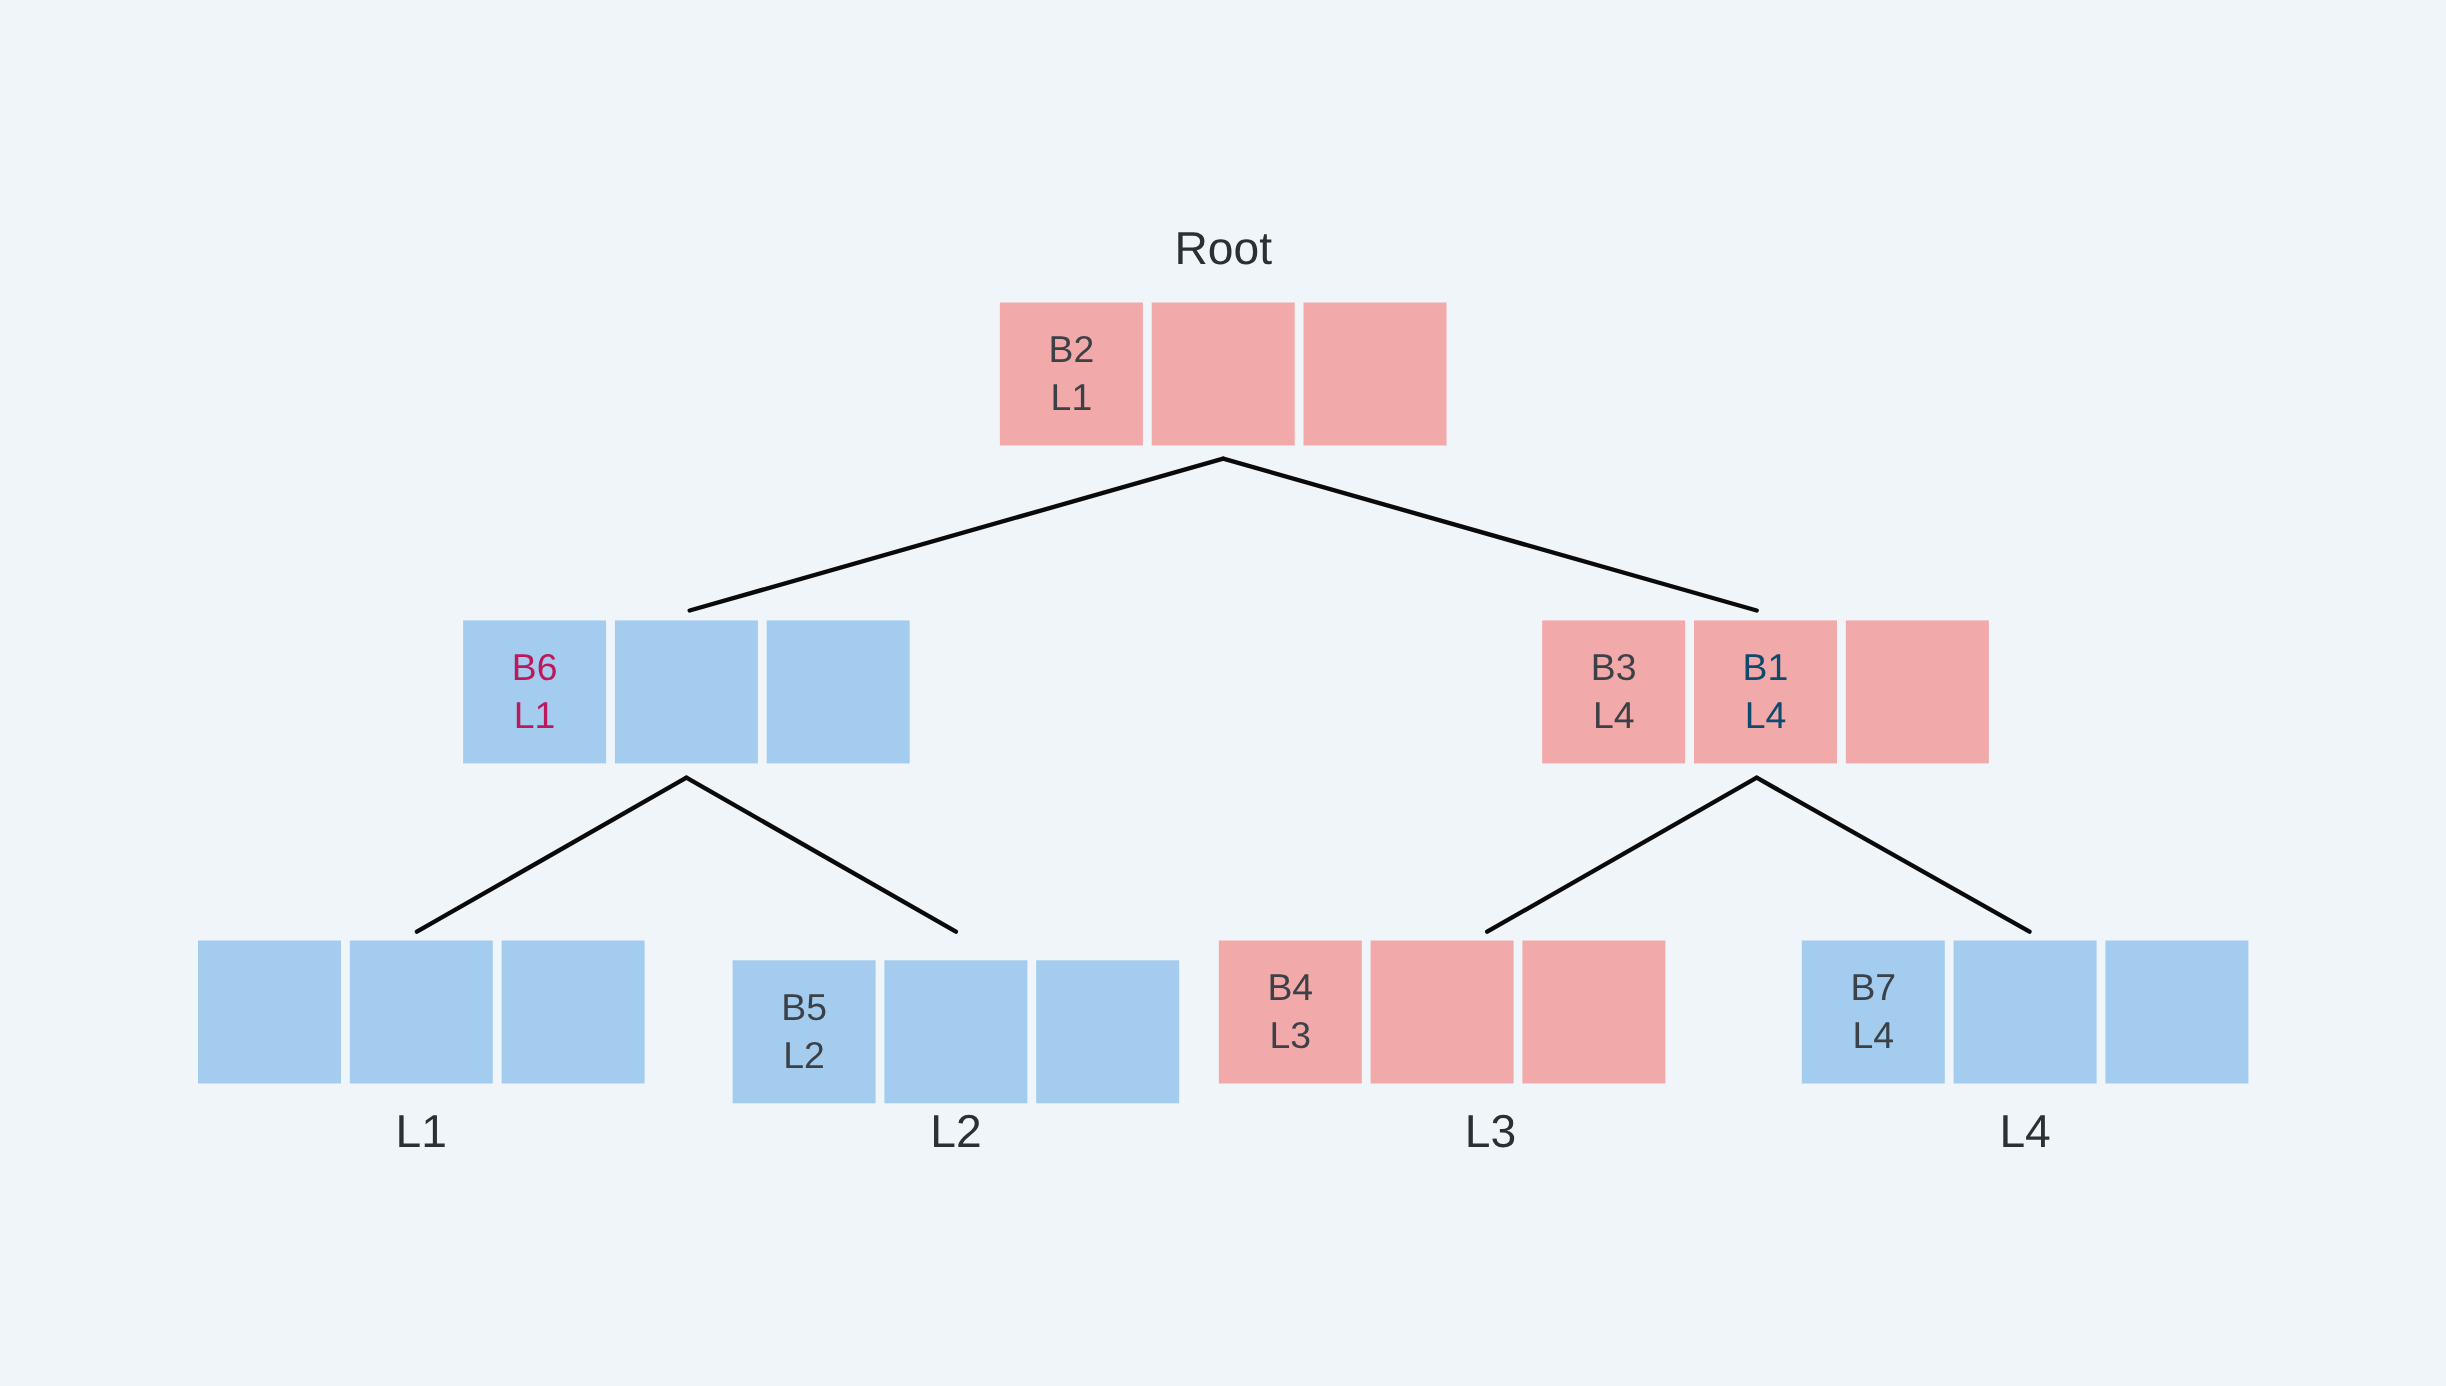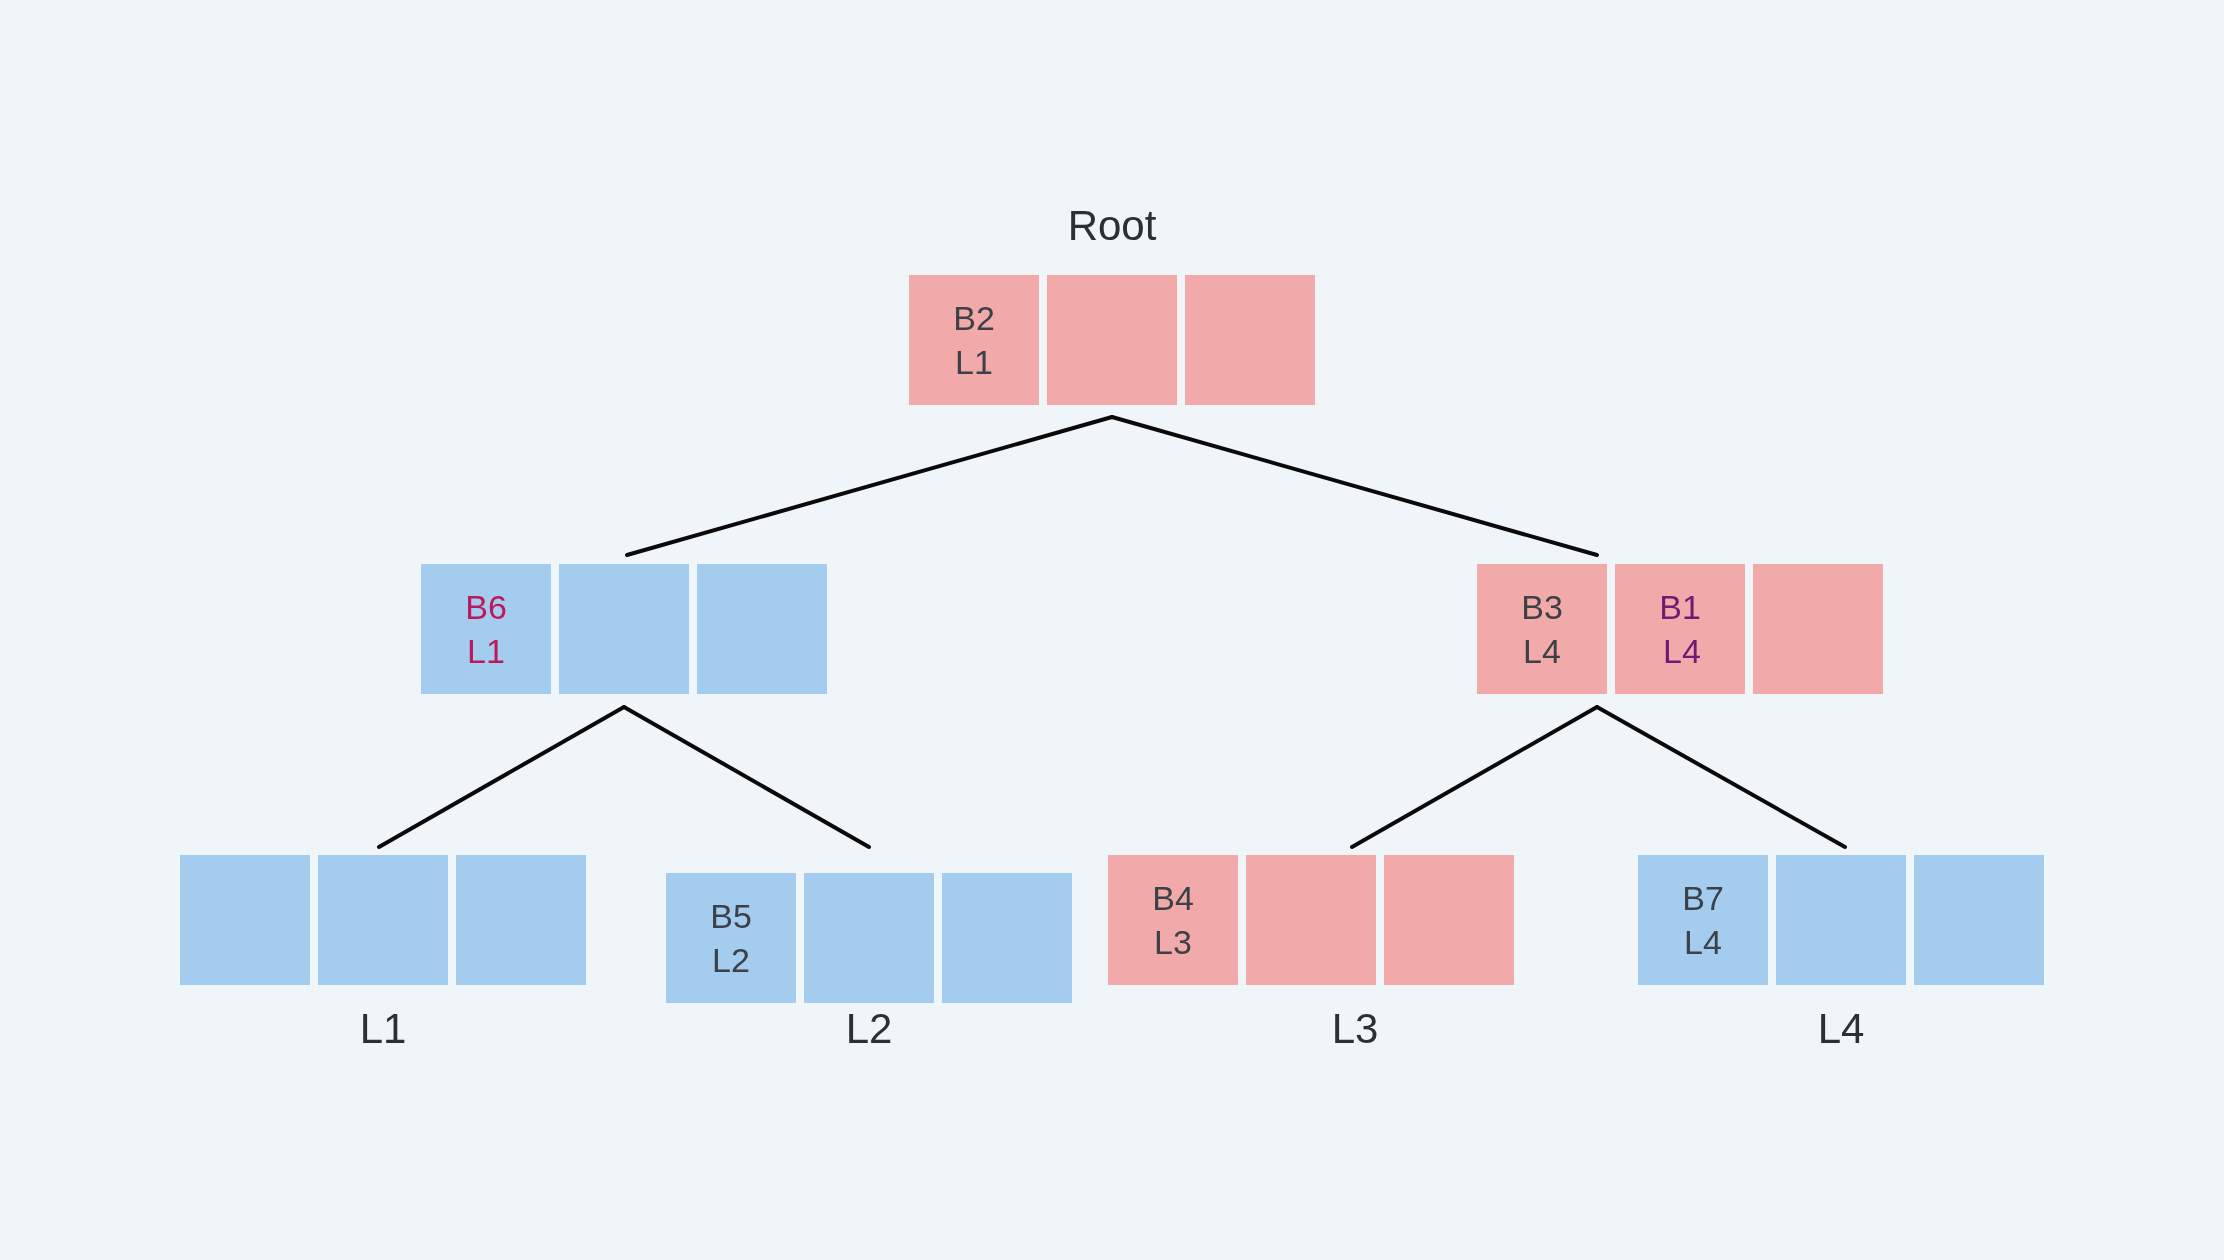--- a/index.html
+++ b/index.html
@@ -78,24 +78,24 @@
     <div class="cell" style="color: rgb(60, 65, 71);"></div>
   </div>
 
   <div class="tree-node" style="left: 421px; top: 564px; --cell-bg: #A3CCEF;">
     <div class="cell" style="color: #be185d;">B6
 L1</div>
     <div class="cell" style="color: rgb(60, 65, 71);"></div>
     <div class="cell" style="color: rgb(60, 65, 71);"></div>
   </div>
 
-  <div class="tree-node" style="left: 1477px; top: 564px; --cell-bg: #F2A9A9;">
+  <div class="tree-node" style="left: 1402px; top: 564px; --cell-bg: #F2A9A9;">
     <div class="cell" style="color: rgb(60, 65, 71);">B3
 L4</div>
-    <div class="cell" style="color: #701a75; text-align: right;">B1
+    <div class="cell" style="color: #0c4a6e;">B1
 L4</div>
     <div class="cell" style="color: rgb(60, 65, 71);"></div>
   </div>
 
   <div class="tree-node" style="left: 180px; top: 855px; --cell-bg: #A3CCEF;">
     <div class="cell" style="color: rgb(60, 65, 71);"></div>
     <div class="cell" style="color: rgb(60, 65, 71);"></div>
     <div class="cell" style="color: rgb(60, 65, 71);"></div>
   </div>
 

